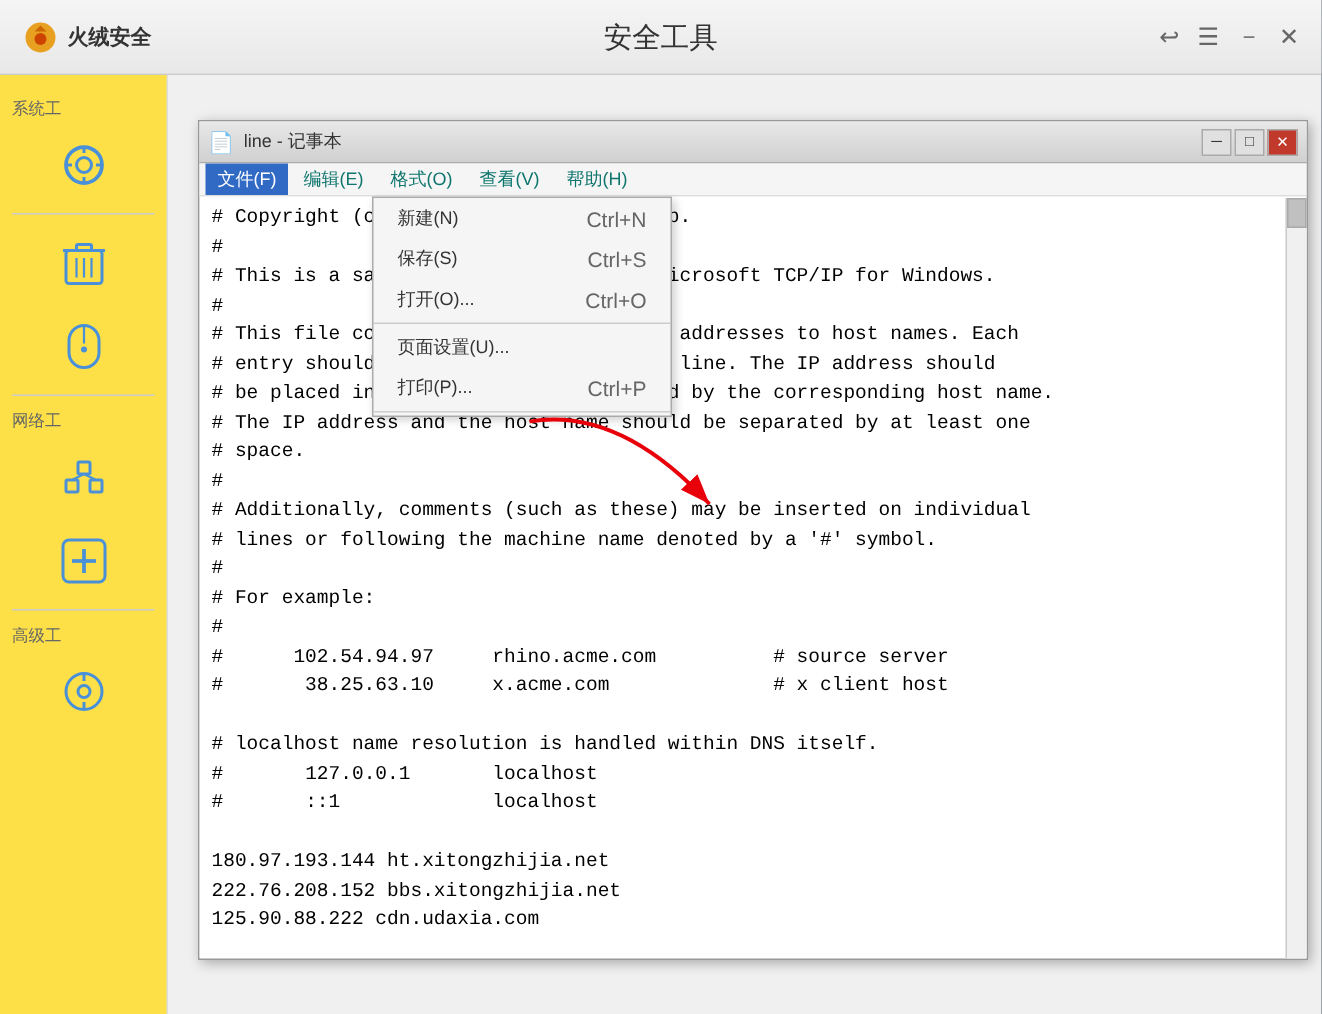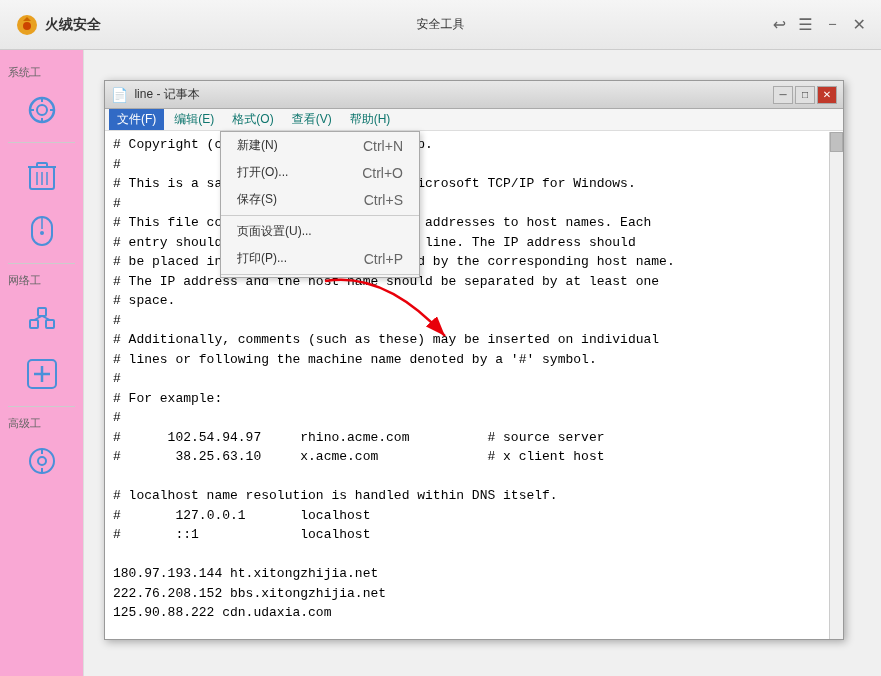--- a/index.html
+++ b/index.html
@@ -54,21 +54,21 @@
       height: 24px;
     }
 
     .app-logo-text {
       font-size: 14px;
       color: #333;
       font-weight: bold;
     }
 
     .app-title-center {
-      font-size: 12px;
+      font-size: 19px;
       color: #333;
     }
 
     .app-titlebar-controls {
       position: absolute;
       right: 15px;
       display: flex;
       align-items: center;
       gap: 12px;
     }
@@ -79,22 +79,22 @@
       font-size: 16px;
     }
 
     
     .app-body {
       display: flex;
       height: calc(676px - 50px);
     }
 
     .sidebar {
-      width: 84px;
-      background: #f9a8d4;
+      width: 112px;
+      background: #fde047;
       border-right: 1px solid #ddd;
       display: flex;
       flex-direction: column;
       padding-top: 10px;
     }
 
     .sidebar-item {
       display: flex;
       flex-direction: column;
       align-items: center;
@@ -436,26 +436,26 @@
           <div class="menu-item">查看(V)</div>
           <div class="menu-item">帮助(H)</div>
         </div>
 
         <div class="file-menu-dropdown">
           <div class="dropdown-item">
             <span class="dropdown-item-label">新建(N)</span>
             <span class="dropdown-shortcut">Ctrl+N</span>
           </div>
           <div class="dropdown-item">
+            <span class="dropdown-item-label">保存(S)</span>
+            <span class="dropdown-shortcut">Ctrl+S</span>
+          </div>
+          <div class="dropdown-item">
             <span class="dropdown-item-label">打开(O)...</span>
             <span class="dropdown-shortcut">Ctrl+O</span>
-          </div>
-          <div class="dropdown-item">
-            <span class="dropdown-item-label">保存(S)</span>
-            <span class="dropdown-shortcut">Ctrl+S</span>
           </div>
           <div class="dropdown-separator"></div>
           <div class="dropdown-item">
             <span class="dropdown-item-label">页面设置(U)...</span>
             <span class="dropdown-shortcut"></span>
           </div>
           <div class="dropdown-item">
             <span class="dropdown-item-label">打印(P)...</span>
             <span class="dropdown-shortcut">Ctrl+P</span>
           </div>

